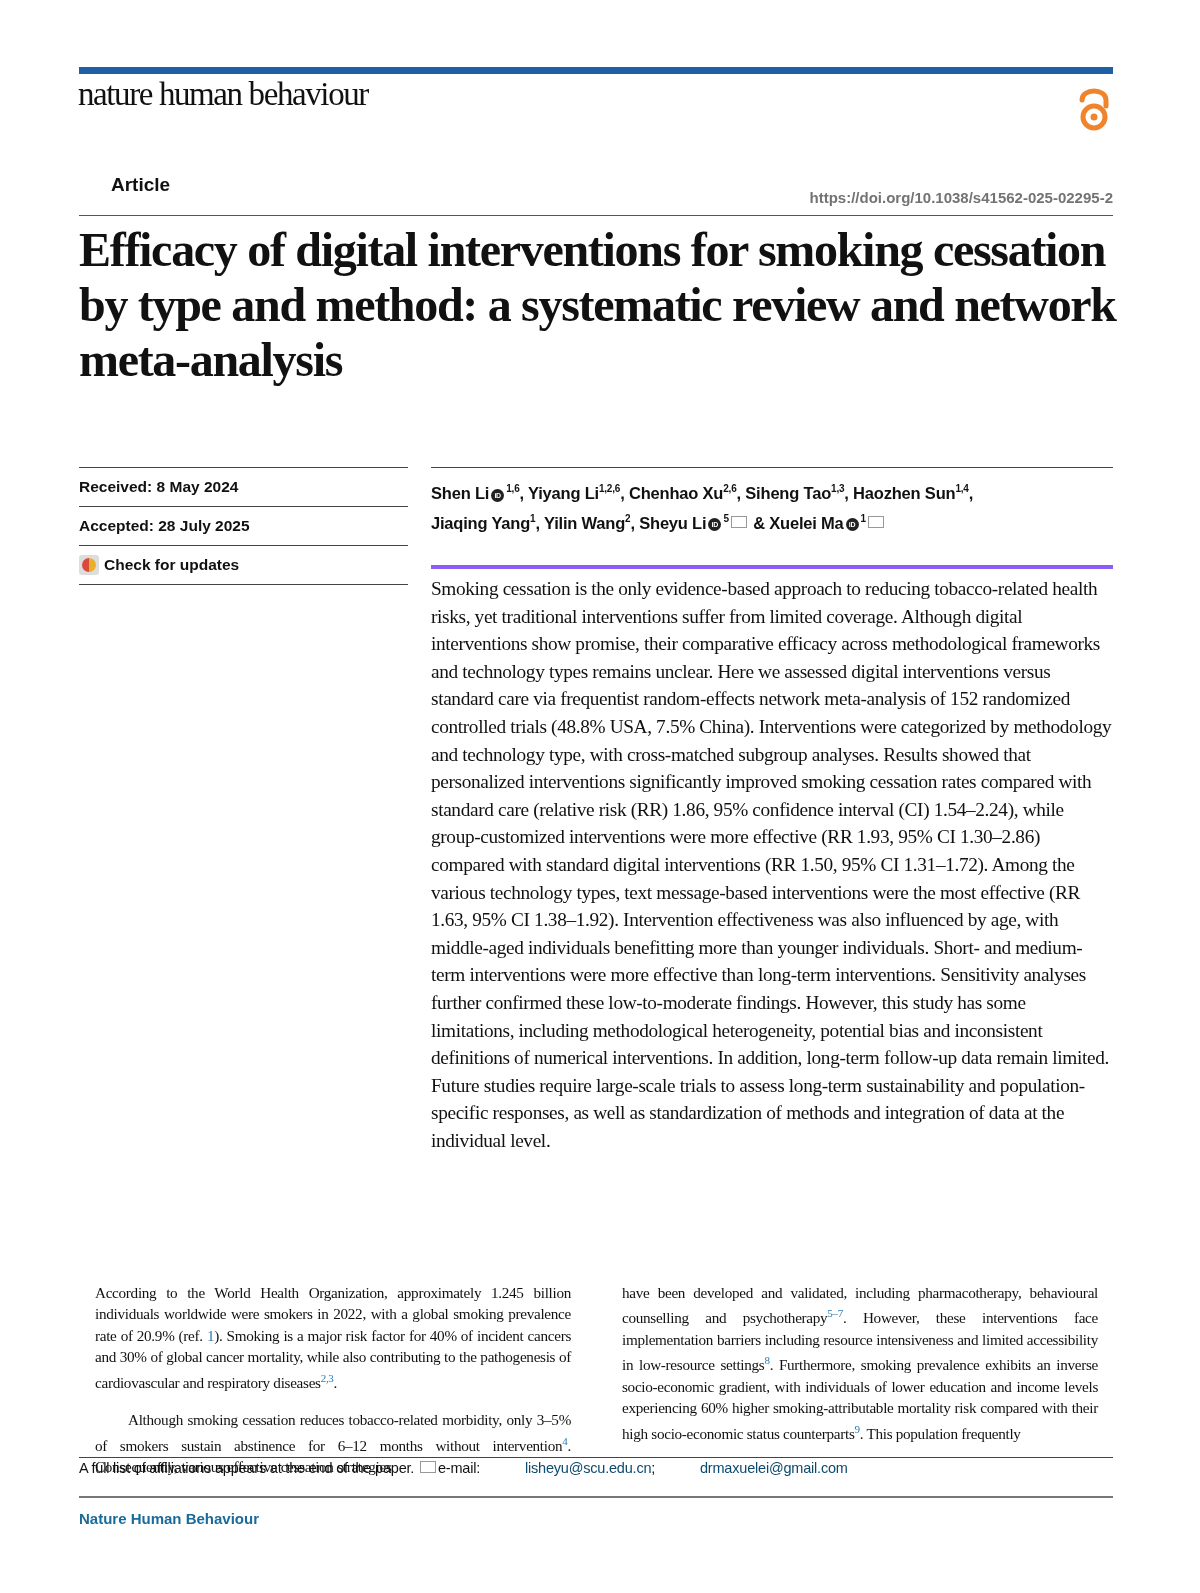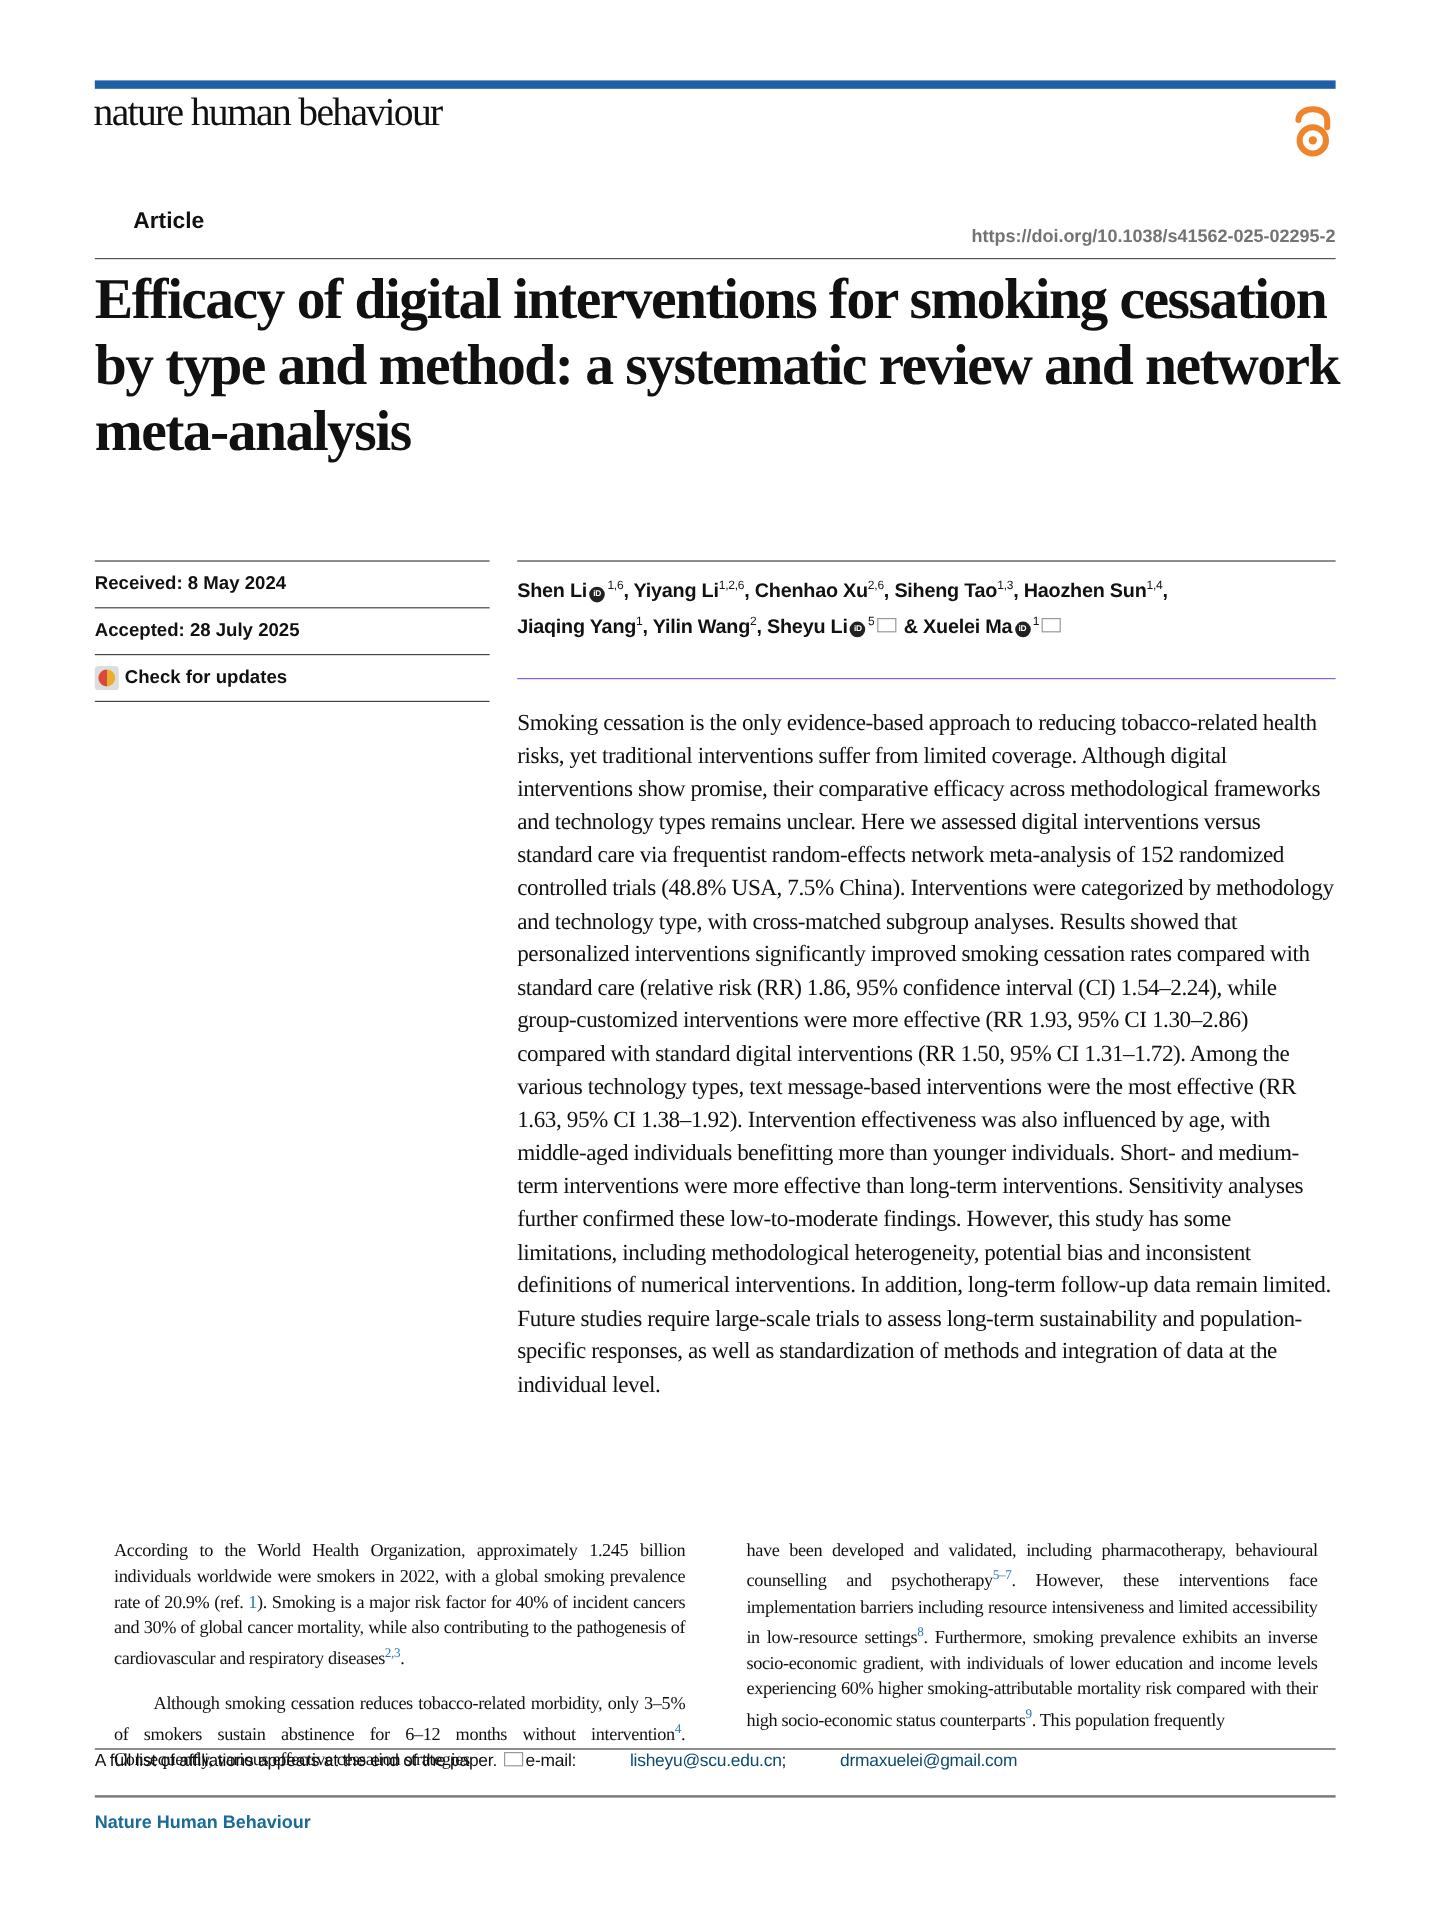--- a/index.html
+++ b/index.html
@@ -14,24 +14,24 @@
   .doi { right: 87px; top: 189px; font-size: 15px; color: #737373; text-decoration: none; font-weight: bold; }
   .rule { background: #555; height: 1px; }
   .title { left: 79px; top: 222px; width: 1050px; font-size: 48px; line-height: 55px; font-weight: 700; letter-spacing: -1.3px; }
   .dates { left: 79px; top: 467px; width: 329px; }
   .date-row { border-top: 1px solid #444; height: 38px; display: flex; align-items: center; font-size: 15.5px; text-align: center; }
   .date-row.b { font-weight: 700; }
   .date-row.last { border-bottom: 1px solid #444; }
   .cfu-icon { display: inline-block; width: 20px; height: 20px; border-radius: 3px; background: #ddd; position: relative; margin-right: 5px; }
   .cfu-icon::before { content: ""; position: absolute; left: 3px; top: 3px; width: 14px; height: 14px; border-radius: 50%; background: conic-gradient(#e8b02c 0 50%, #d94a3d 50% 100%); }
   .authors { left: 431px; top: 467px; width: 682px; border-top: 1px solid #444; padding-top: 8px; font-size: 16.5px; line-height: 26px; font-weight: 700; letter-spacing: -0.2px; }
-  .authors sup { font-size: 10px; font-weight: 400; }
+  .authors sup { font-size: 10px; font-weight: 700; }
   .orcid { display: inline-block; width: 13px; height: 13px; border-radius: 50%; background: #222; color: #fff; font-size: 7px; line-height: 13px; text-align: center; vertical-align: 1px; margin: 0 2px; }
   .mail { display: inline-block; width: 14px; height: 10px; border: 1px solid #999; position: relative; vertical-align: 0px; margin: 0 2px; }
-  .abstract { left: 431px; top: 565px; width: 682px; border-top: 1px solid #8b5cf6; padding-top: 23px; font-size: 19.3px; line-height: 27.6px; letter-spacing: -0.35px; }
+  .abstract { left: 431px; top: 565px; width: 682px; border-top: 4px solid #8b5cf6; padding-top: 6px; font-size: 19.3px; line-height: 27.6px; letter-spacing: -0.35px; }
   .col { top: 1266px; width: 508px; font-size: 15.2px; line-height: 21.4px; letter-spacing: -0.3px; text-align: justify; }
   .col p { margin: 16px; }
   .col p.indent { text-indent: 33px; }
   .ref { color: #2a7ab5; }
   sup.ref { font-size: 11px; }
   .footnote { left: 79px; top: 1457px; width: 1034px; border-top: 1px solid #444; padding-top: 2px; font-size: 14.5px; letter-spacing: -0.2px; }
   .footnote .link { color: #0c4a6e; margin-left: 41px; }
   .bottomrule { left: 79px; top: 1496px; width: 1034px; height: 2px; background: #777; }
   .footer-journal { left: 79px; top: 1510px; font-size: 15px; font-weight: 700; color: #1a6a9a; }
 </style>

